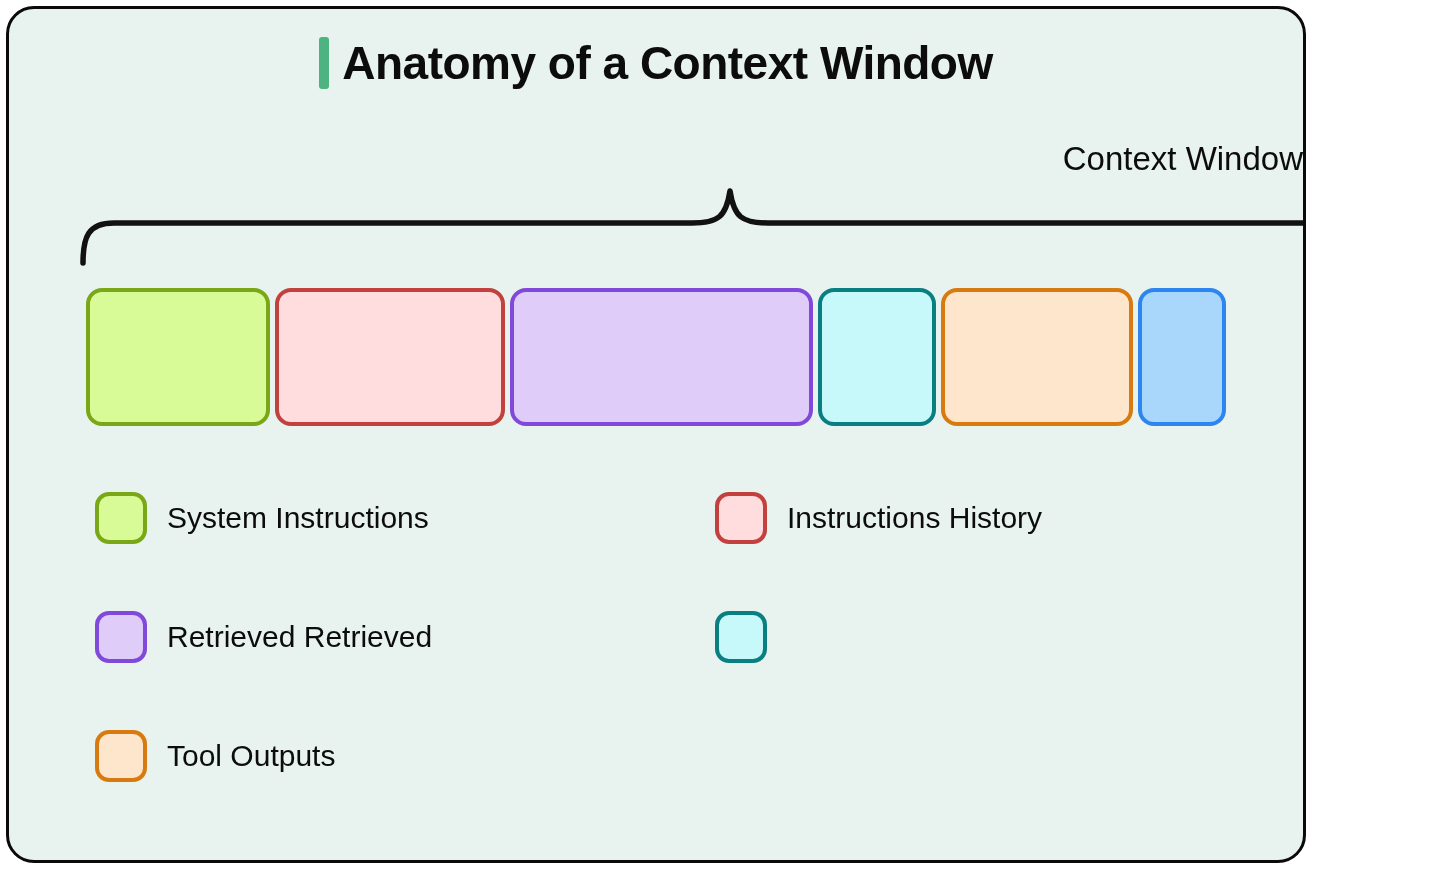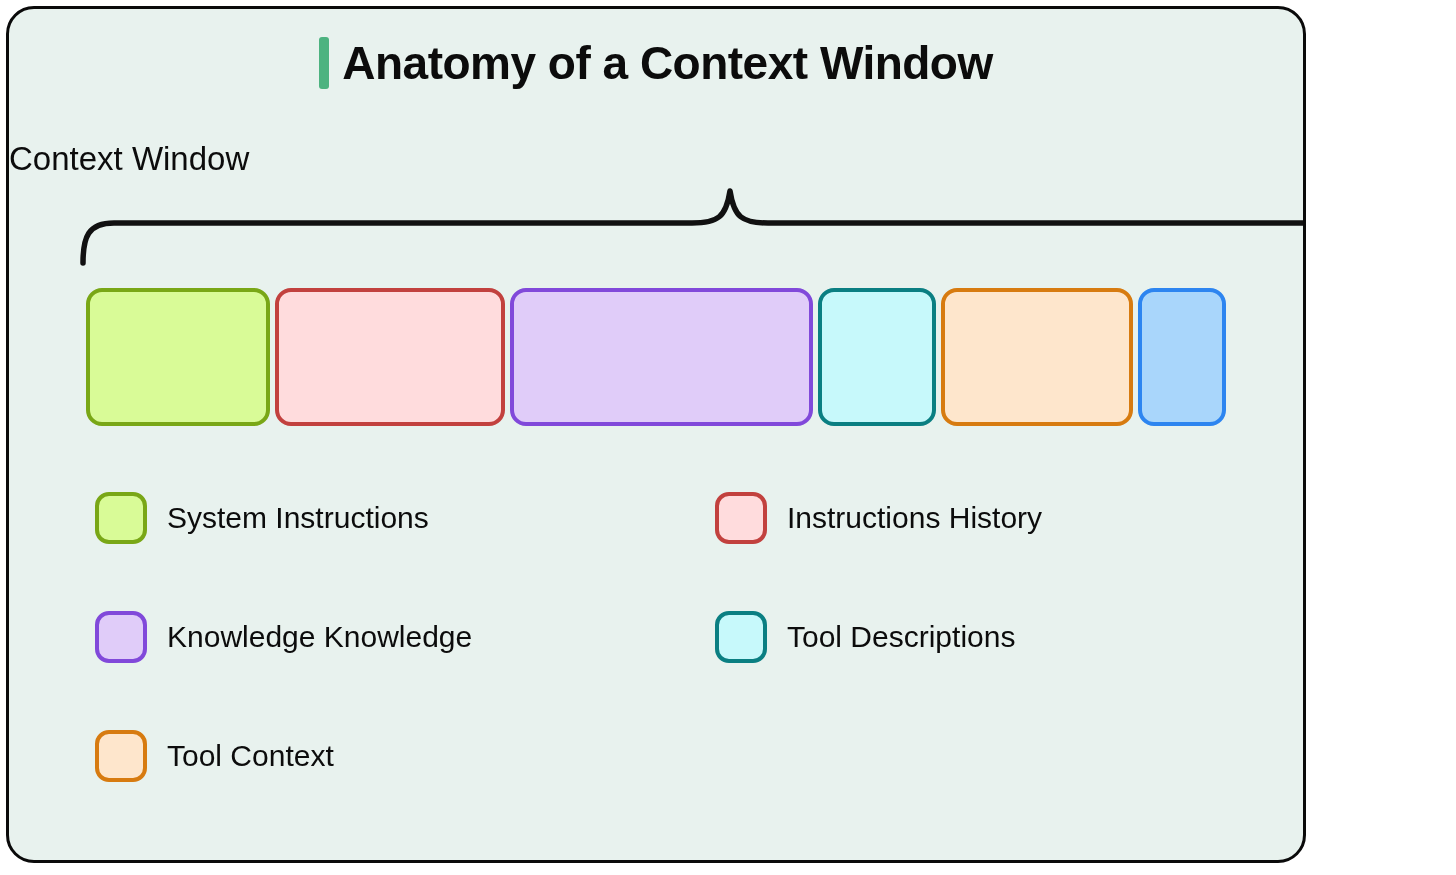--- a/index.html
+++ b/index.html
@@ -37,21 +37,21 @@
   .page-title {
     margin: 0;
     font-size: 46px;
     font-weight: 800;
     letter-spacing: -0.5px;
     color: #0c0c0c;
   }
   .brace-label {
     position: absolute;
     top: 131px; left: 0; right: 0;
-    text-align: left;
+    text-align: right;
     font-size: 33px;
     font-weight: 400;
     color: #0c0c0c;
   }
   .brace {
     position: absolute;
     left: 71px;
     top: 178px;
     width: 1300px;
     height: 80px;
@@ -130,25 +130,24 @@
       <div class="legend-item">
         <span class="swatch" style="background: rgb(217, 251, 151); border-color: rgb(121, 167, 22);"></span>
         <span class="legend-label">System Instructions</span>
       </div>
       <div class="legend-item">
         <span class="swatch" style="background: rgb(255, 220, 221); border-color: rgb(194, 65, 62);"></span>
         <span class="legend-label">Instructions History</span>
       </div>
       <div class="legend-item">
         <span class="swatch" style="background: rgb(224, 204, 249); border-color: rgb(129, 73, 218);"></span>
-        <span class="legend-label">Knowledge Knowledge</span>
+        <span class="legend-label">Retrieved Retrieved</span>
       </div>
       <div class="legend-item">
         <span class="swatch" style="background: rgb(199, 249, 251); border-color: rgb(10, 127, 130);"></span>
-        <span class="legend-label">Tool Descriptions</span>
       </div>
       <div class="legend-item">
         <span class="swatch" style="background: rgb(254, 230, 204); border-color: rgb(215, 123, 16);"></span>
-        <span class="legend-label">Tool Context</span>
+        <span class="legend-label">Tool Outputs</span>
       </div>
     </div>
 
 </div>
 
 </body></html>

